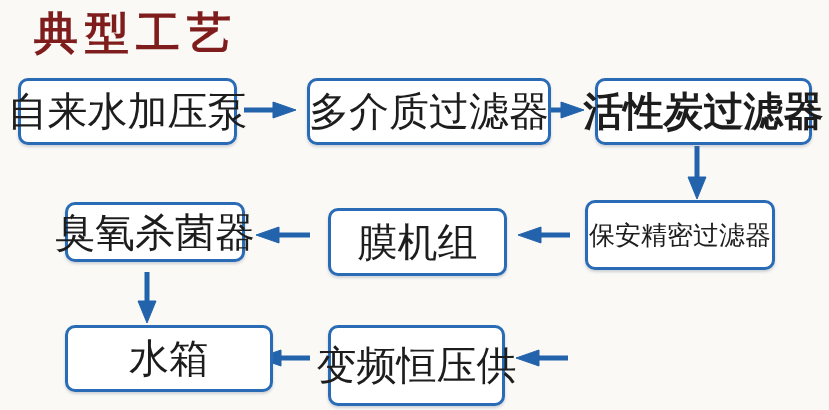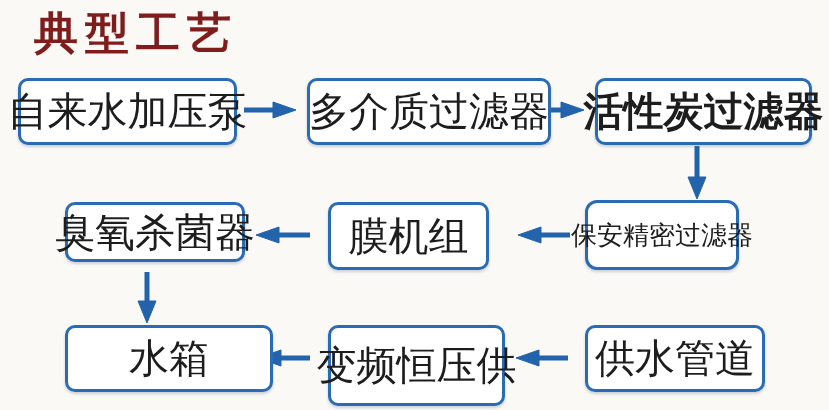--- a/index.html
+++ b/index.html
@@ -39,22 +39,22 @@
     font-size: 40px;
     color: #1d1d1d;
     white-space: nowrap;
   }
   
   .n-a { left: 18px;  top: 78px;  width: 219px; height: 67px; }
   .n-b { left: 307px; top: 78px;  width: 244px; height: 67px; }
   .n-c { left: 595px; top: 78px;  width: 217px; height: 67px; font-weight: bold; }
   
   .n-d { left: 65px;  top: 202px; width: 180px; height: 60px; }
-  .n-e { left: 328px; top: 202px; width: 161px; height: 68px; }
-  .n-f { left: 585px; top: 200px; width: 154px; height: 70px; font-size: 26px; border-radius: 12px; }
+  .n-e { left: 328px; top: 208px; width: 179px; height: 68px; }
+  .n-f { left: 585px; top: 200px; width: 190px; height: 70px; font-size: 26px; }
   
   .n-g { left: 65px;  top: 325px; width: 208px; height: 67px; }
   .n-h { left: 328px; top: 325px; width: 177px; height: 81px; }
   .n-i { left: 585px; top: 325px; width: 180px; height: 67px; }
 
   .arrow-layer {
     position: absolute;
     left: 0;
     top: 0;
     width: 829px;
@@ -133,17 +133,14 @@
   <div class="node n-f">
     <span>保安精密过滤器</span>
   </div>
 
   <div class="node n-g">
     <span>水箱</span>
   </div>
   <div class="node n-h">
     <span>变频恒压供</span>
   </div>
-  <div class="node n-i">
-    <span>供水管道</span>
-  </div>
 
 </div>
 
 </body></html>

